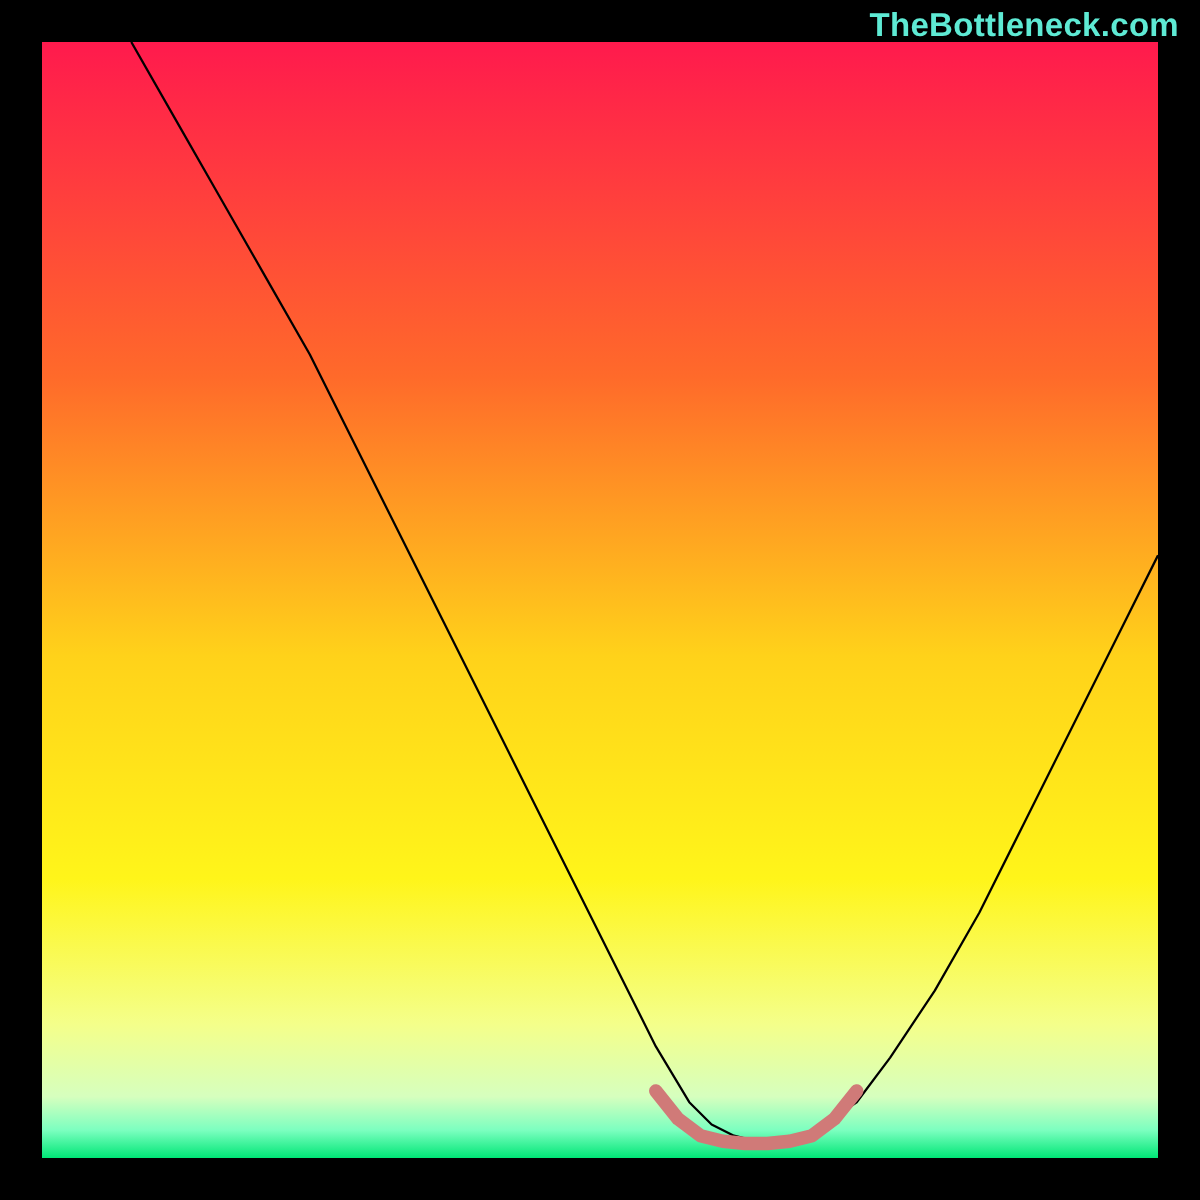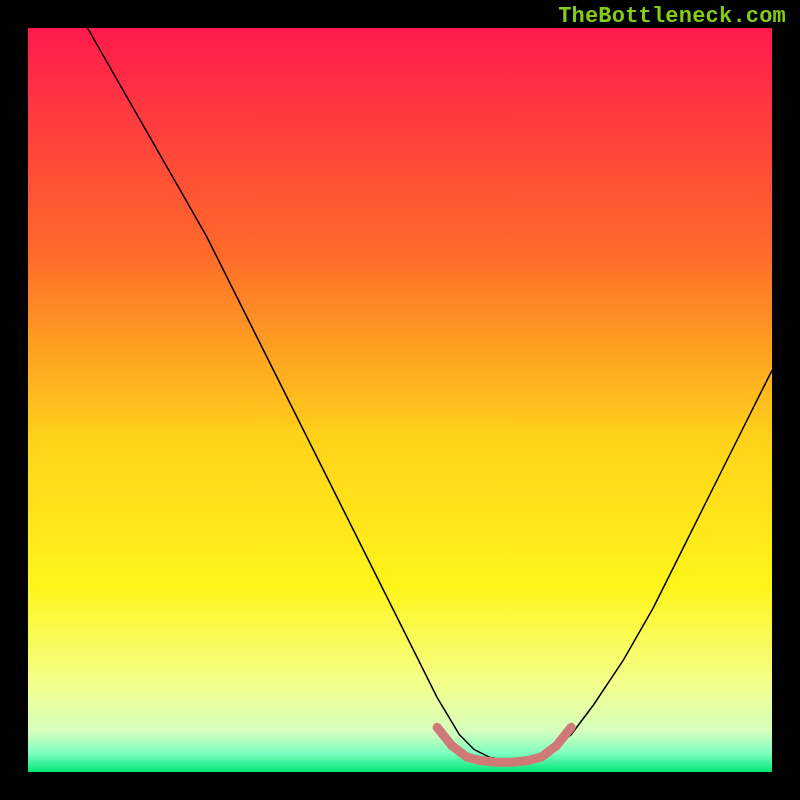--- a/index.html
+++ b/index.html
@@ -7,24 +7,24 @@
   .frame {
     position: relative;
     width: 800px;
     height: 800px;
     background: #000;
   }
   .watermark {
     position: absolute;
     top: 4px;
     right: 14px;
-    font-family: Liberation Mono, monospace;
+    font-family: Liberation Sans, sans-serif;
     font-size: 22px;
     font-weight: 600;
-    color: #84cc16;
+    color: #5eead4;
     letter-spacing: 0.2px;
     z-index: 20;
   }
   .plot-wrap {
     position: absolute;
     left: 28px;
     top: 28px;
     width: 744px;
     height: 744px;
   }

